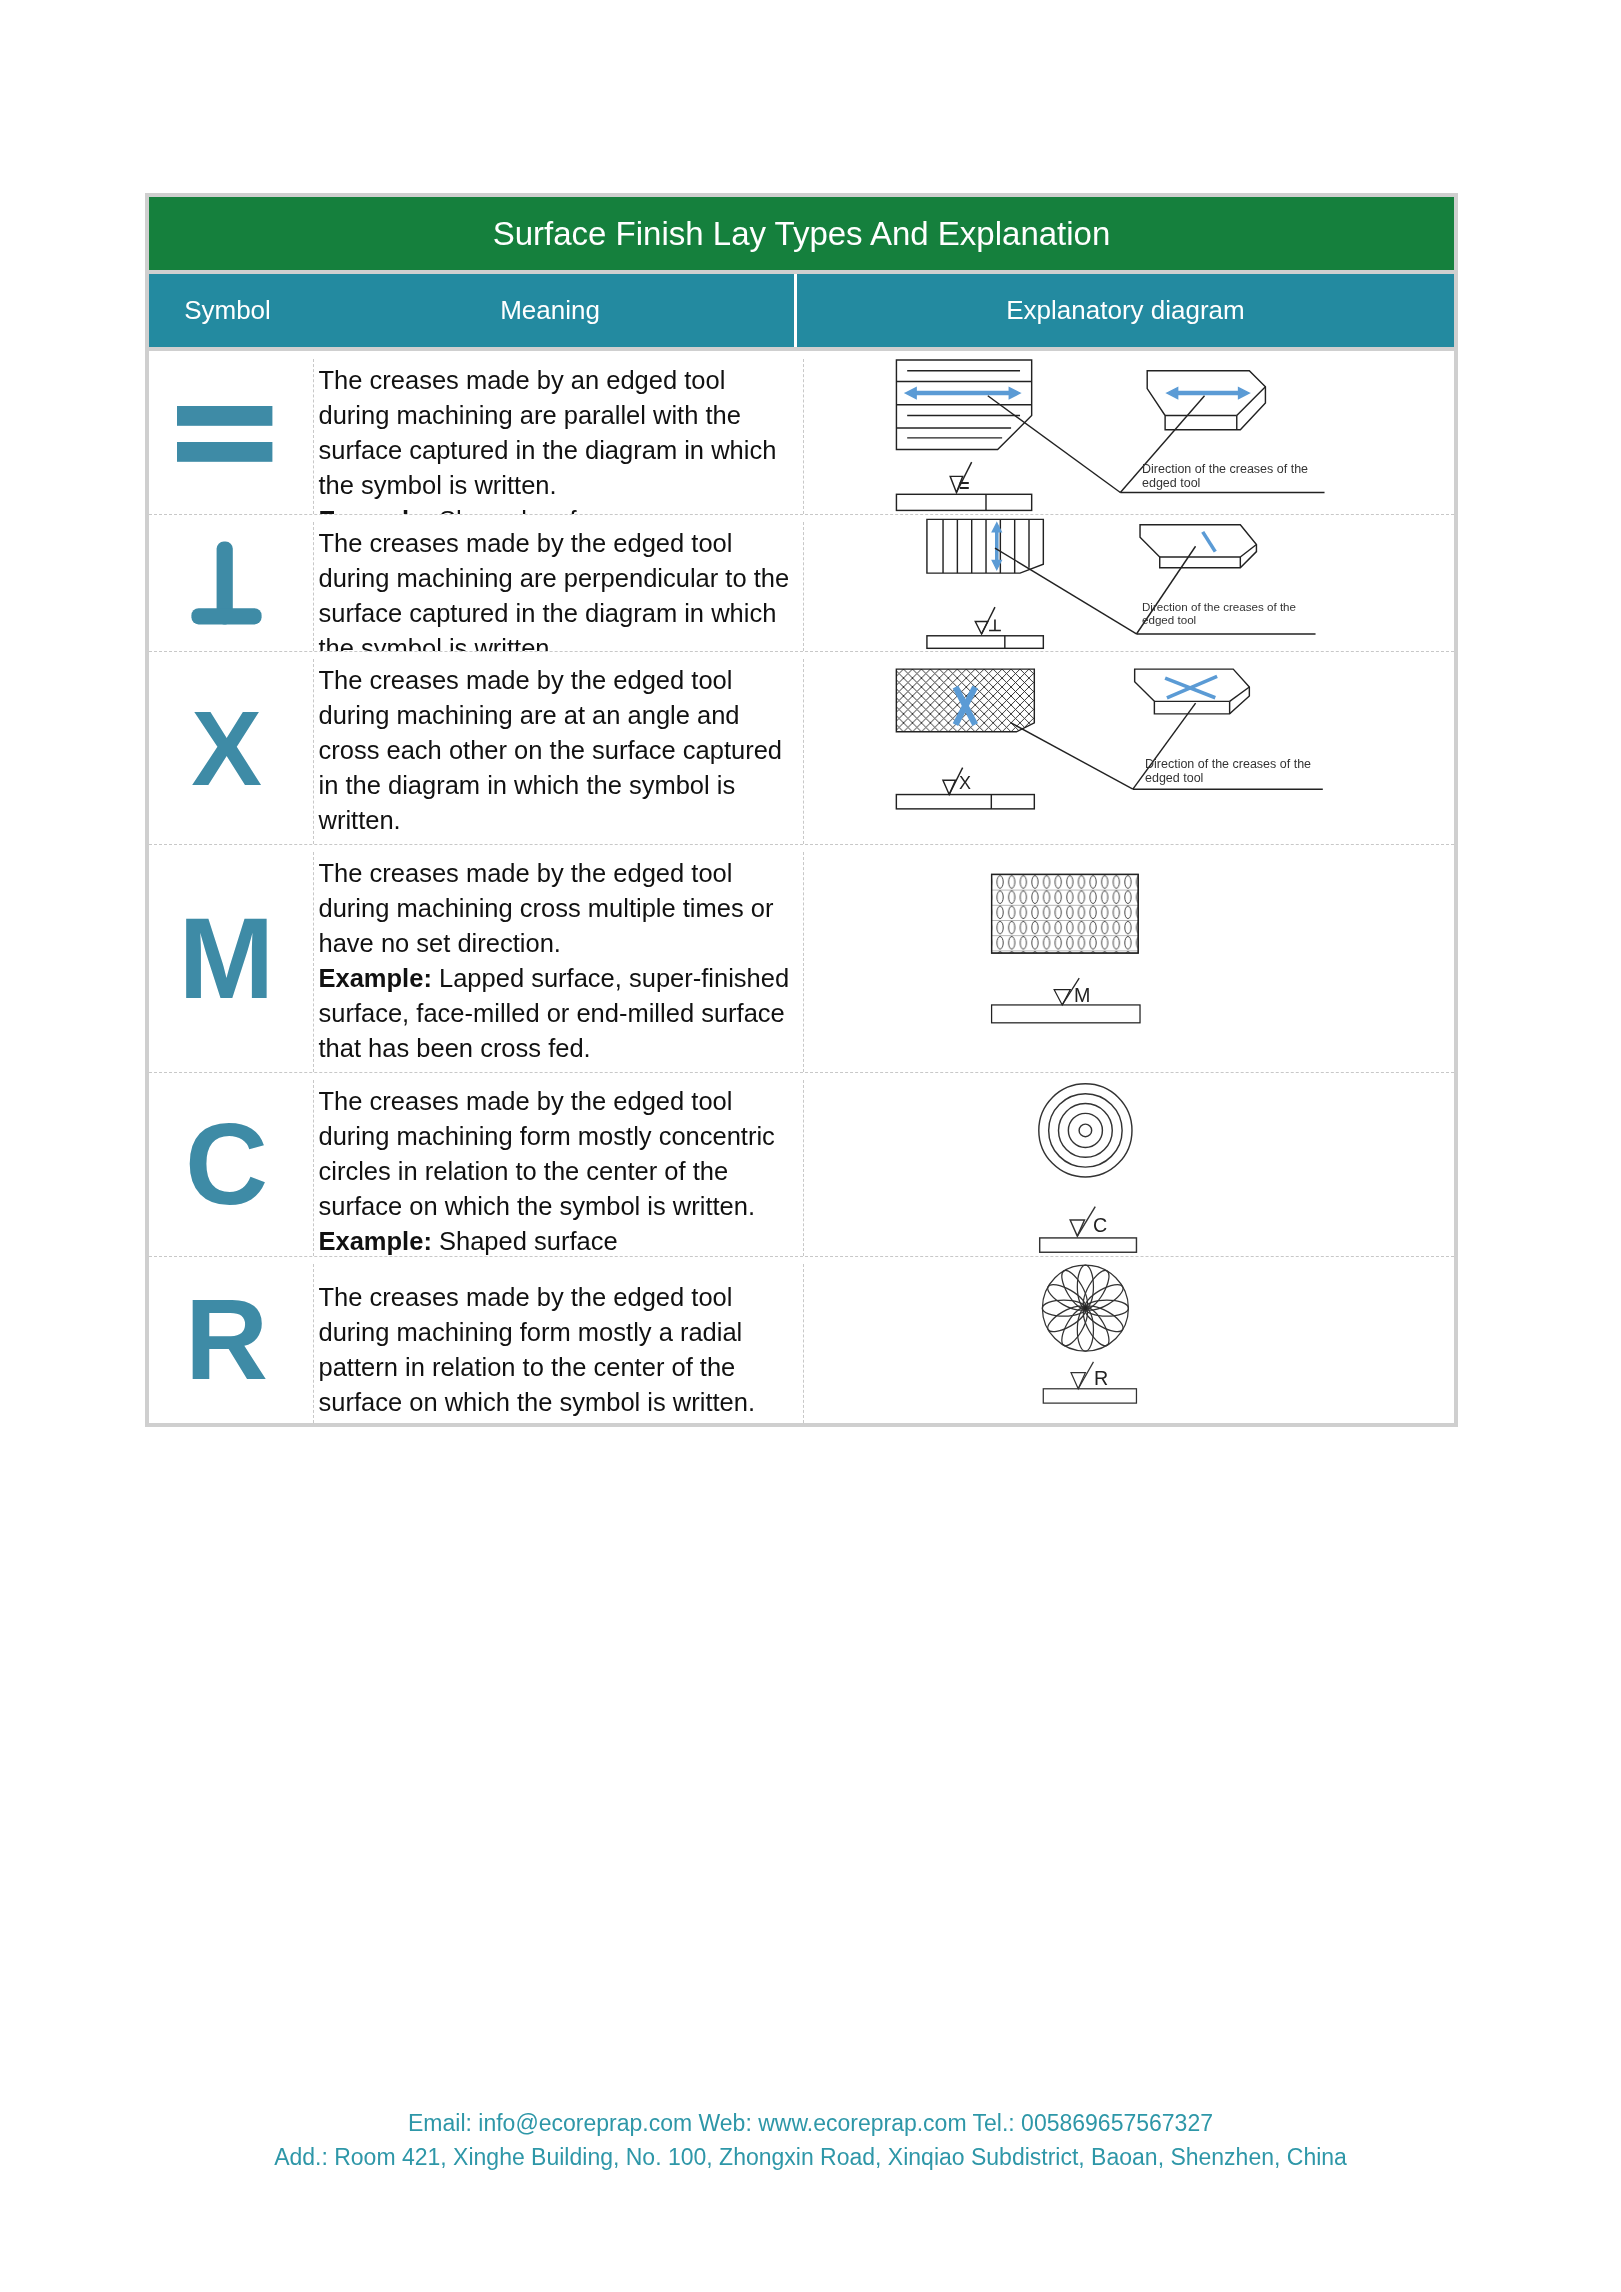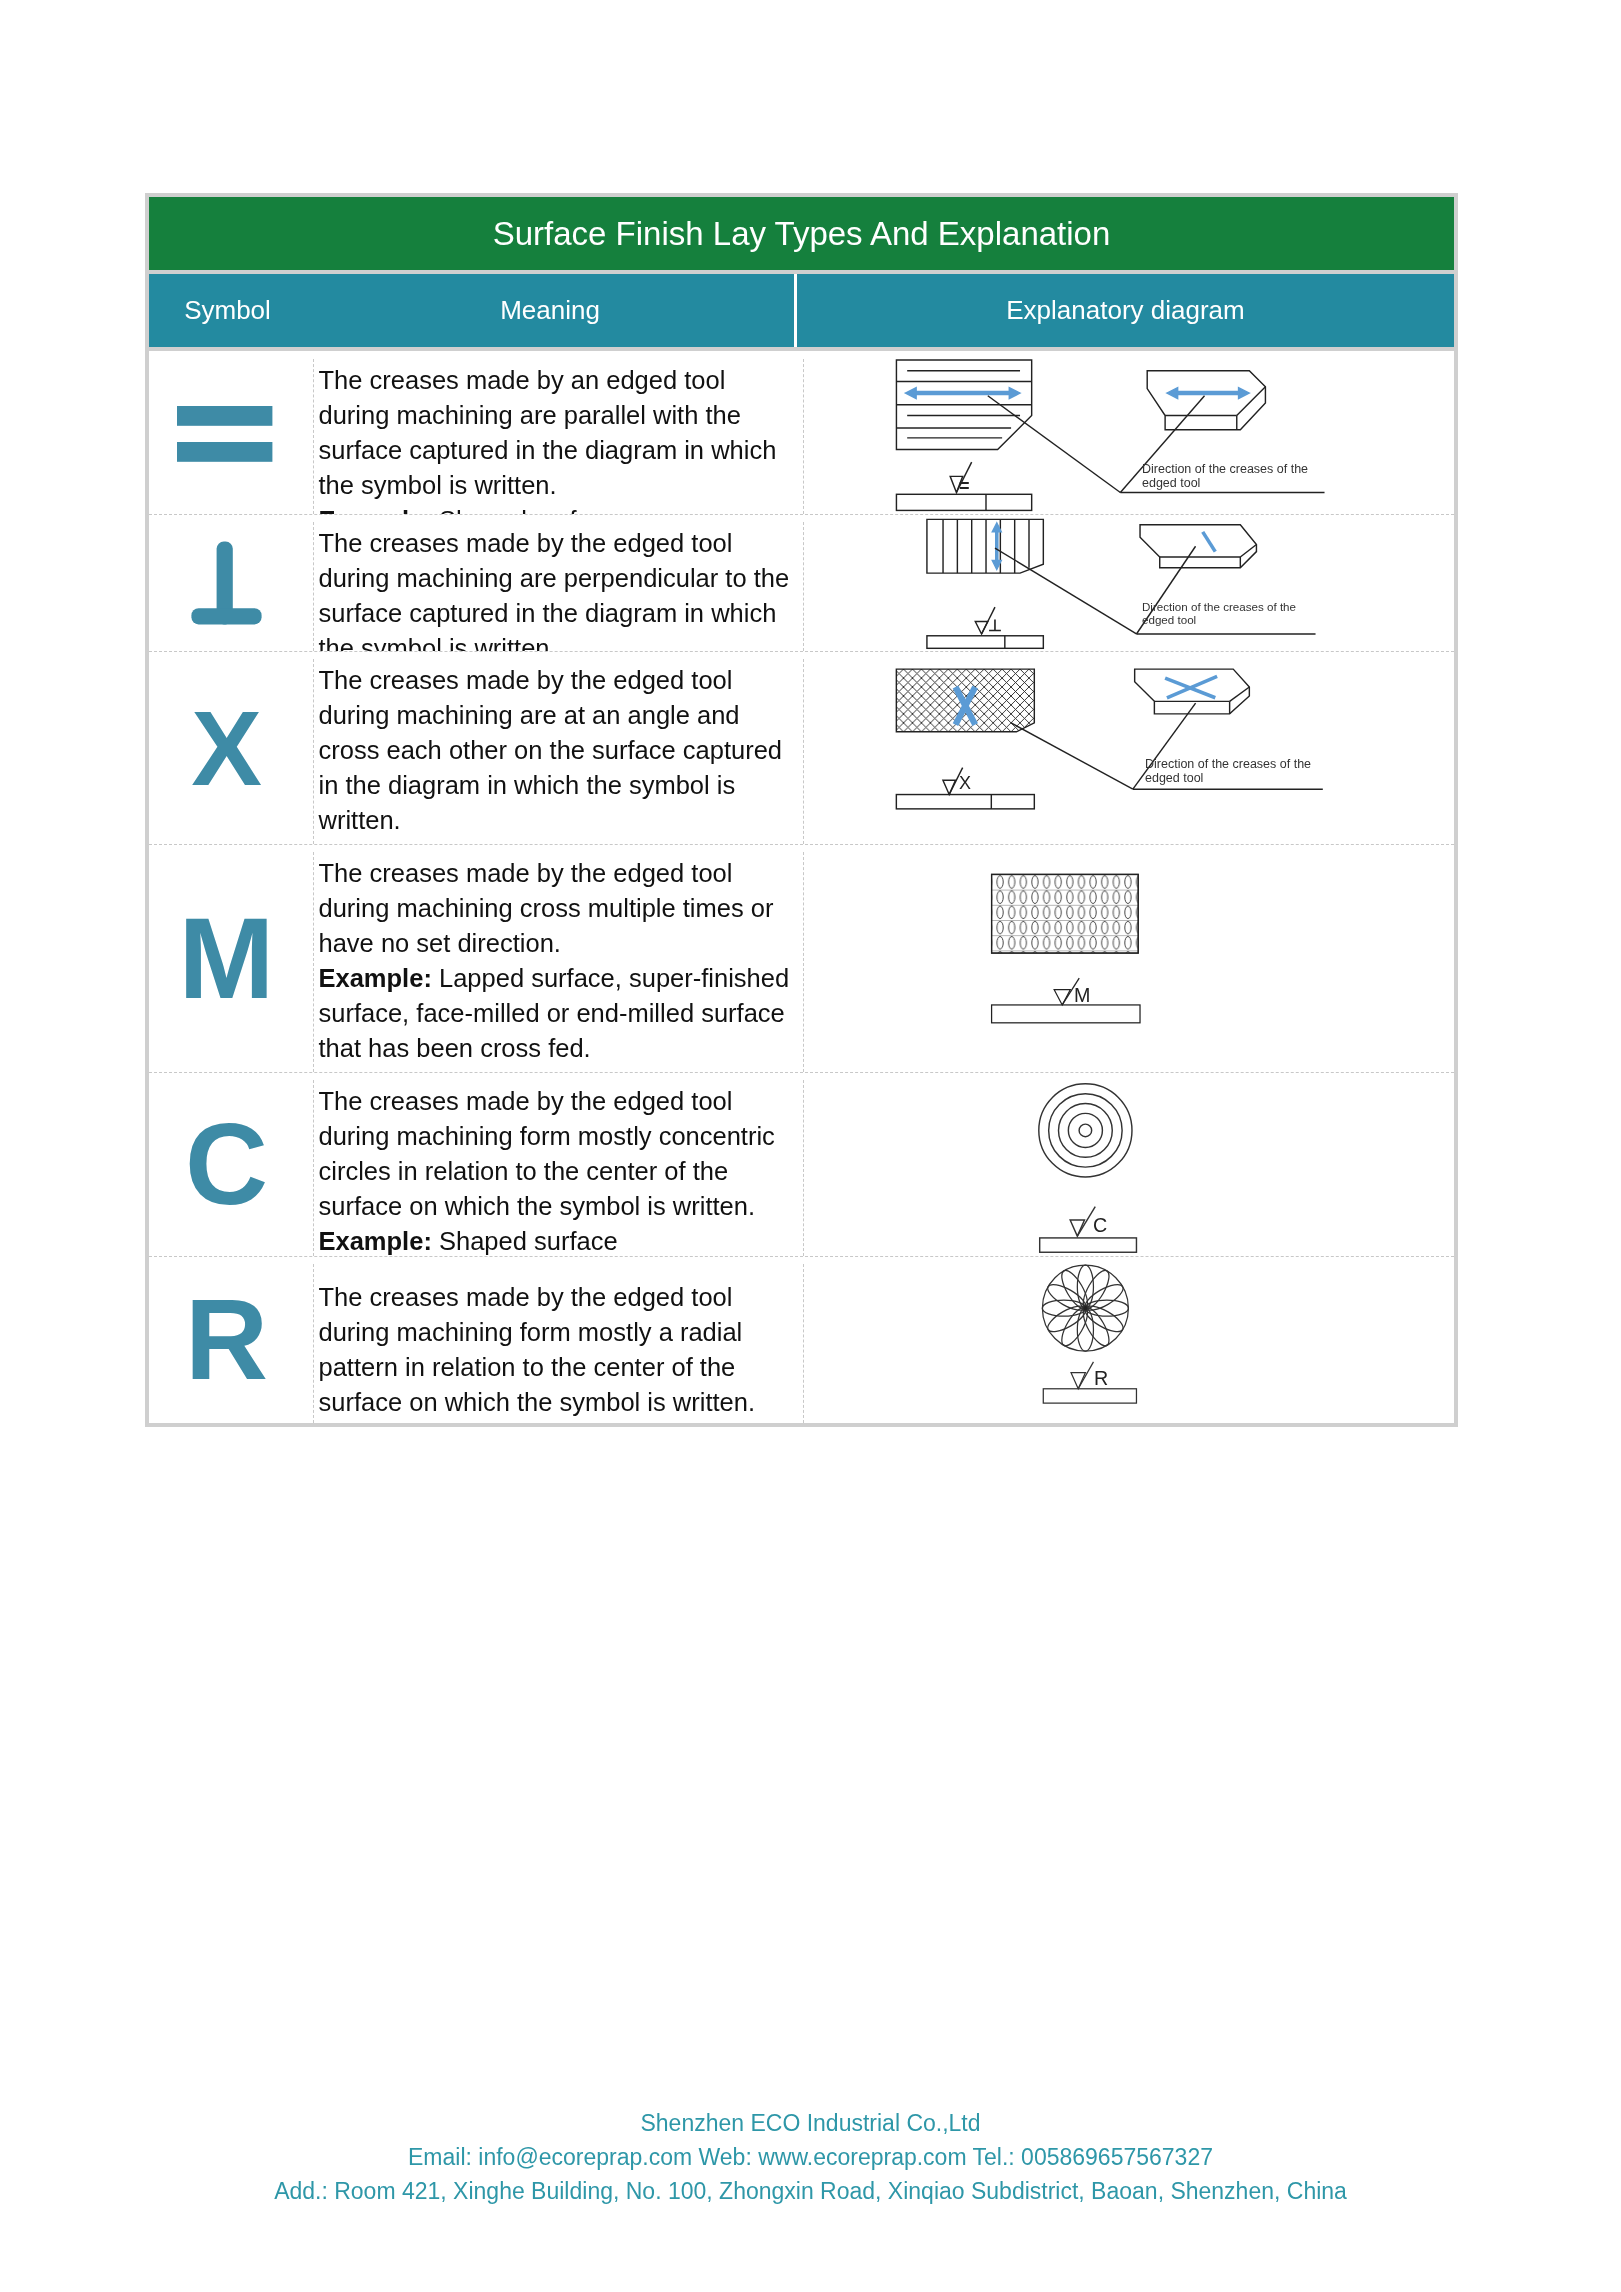--- a/index.html
+++ b/index.html
@@ -244,17 +244,16 @@
         <rect x="276" y="148" width="104" height="16"></rect>
         <path d="M 307 130 L 323 130 L 315 148 Z"></path>
           <line x1="315" y1="148" x2="332" y2="118"></line>
       </svg>
       <div style="position:absolute;left:298px;top:111px;font-size:19.7px;color:#222">R</div>
     </div>
   </div>
 </div>
 
 <div id="footer">
-  <div>Shenzhen ECO Industrial Co.,Ltd</div>
   <div>Email: info@ecoreprap.com Web: www.ecoreprap.com Tel.: 005869657567327</div>
   <div>Add.: Room 421, Xinghe Building, No. 100, Zhongxin Road, Xinqiao Subdistrict, Baoan, Shenzhen, China</div>
 </div>
 
 
 </body></html>

